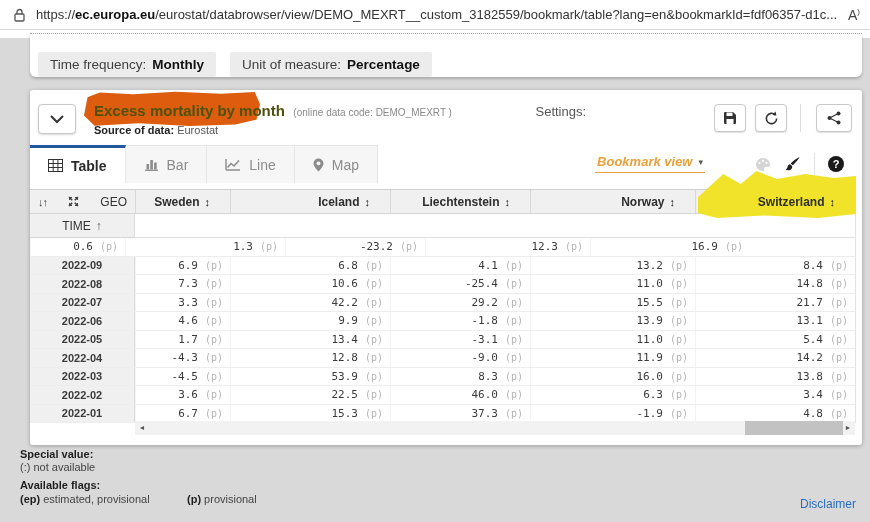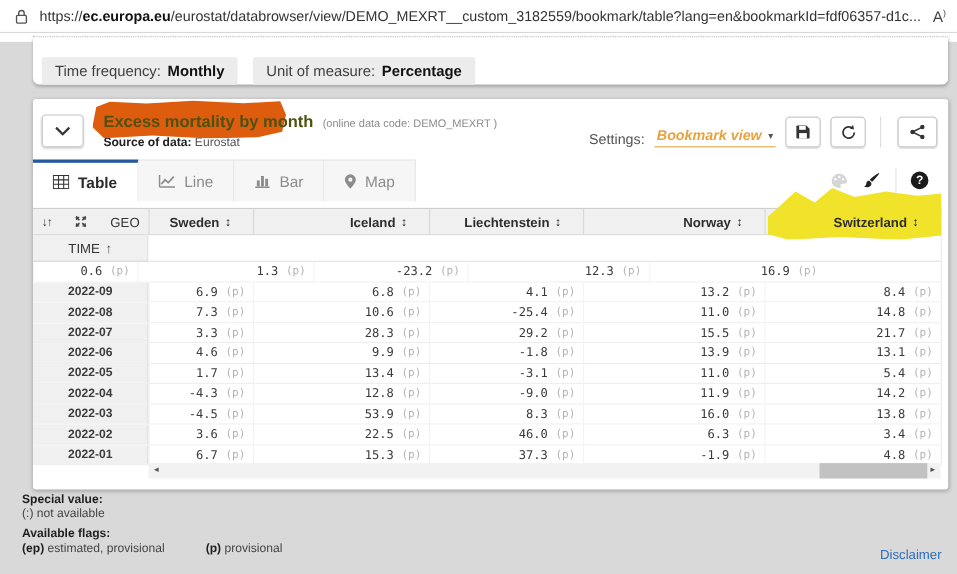--- a/index.html
+++ b/index.html
@@ -28,21 +28,21 @@
 
   .title-wrap { position:absolute; left:56px; top:6px; }
   .title-line { position:relative; padding:6px 0 2px 8px; white-space:nowrap; }
   .marker { position:absolute; left:-2px; top:-5px; width:176px; height:35px; background:#dd5c0e; z-index:1;
     clip-path:polygon(2% 18%, 9% 4%, 28% 9%, 52% 2%, 78% 8%, 97% 3%, 100% 38%, 98% 82%, 86% 96%, 60% 100%, 31% 92%, 6% 99%, 0 70%); }
   .page-title { position:relative; z-index:2; font-size:15px; font-weight:700; color:#4e520f; }
   .online-code { position:relative; z-index:2; font-size:10px; color:#8a8a8a; margin-left:4px; }
   .source-line { padding-left:8px; margin-top:2px; font-size:11px; color:#555; }
   .source-line b { color:#222; }
 
-  .settings-wrap { position:absolute; right:10px; top:14px; height:30px; display:flex; align-items:flex-end; gap:9px; }
+  .settings-wrap { position:absolute; right:10px; top:14px; height:30px; display:flex; align-items:flex-start; gap:9px; }
   .settings-label { font-size:13px; color:#555; }
   .view-select { display:flex; align-items:center; gap:6px; border-bottom:1px solid #e9a13b; padding:2px 2px 3px; cursor:pointer;margin-top:48px; }
   .view-select .vs-text { color:#e9a13b; font-style:italic; font-weight:600; font-size:13px; }
   .view-select .caret { font-size:9px; color:#555; }
   .icon-btn { width:32px; height:28px; border:1px solid #c9c9c9; border-radius:4px; background:#fff; box-shadow:0 1px 1px rgba(0,0,0,.12); display:flex; align-items:center; justify-content:center; cursor:pointer; }
   .icon-btn.share { width:36px; margin-left:2px; }
   .v-div { width:1px; height:28px; background:#ddd; margin:0 4px; }
 
   
   .tabs { position:absolute; left:0; top:55px; right:0; height:38px; display:flex; }
@@ -163,34 +163,34 @@
 
   <div class="tabs">
     <div class="tab active">
       <svg width="15" height="13" viewBox="0 0 15 13">
           <rect x="0.5" y="0.5" width="14" height="12" fill="none" stroke="#333"></rect>
           <path d="M0.5 4.5h14M0.5 8.5h14M5.2 0.5v12M9.9 0.5v12" stroke="#333"></path>
         </svg>
       <span>Table</span>
     </div>
     <div class="tab inactive">
-      <svg width="16" height="13" viewBox="0 0 16 13">
-          <path d="M1 12V1M1 12h14" stroke="#8c8c8c" stroke-width="1.4"></path>
-          <polyline points="2.5,9.5 6,5.5 9,8 14,2.5" fill="none" stroke="#8c8c8c" stroke-width="1.6"></polyline>
-        </svg>
-      <span>Line</span>
-    </div>
-    <div class="tab inactive">
       <svg width="15" height="13" viewBox="0 0 15 13">
           <path d="M1 12.3h13" stroke="#8c8c8c" stroke-width="1.3"></path>
           <rect x="2.5" y="6" width="2.6" height="5.5" fill="#8c8c8c"></rect>
           <rect x="6.3" y="2" width="2.6" height="9.5" fill="#8c8c8c"></rect>
           <rect x="10.1" y="4.5" width="2.6" height="7" fill="#8c8c8c"></rect>
         </svg>
       <span>Bar</span>
+    </div>
+    <div class="tab inactive">
+      <svg width="16" height="13" viewBox="0 0 16 13">
+          <path d="M1 12V1M1 12h14" stroke="#8c8c8c" stroke-width="1.4"></path>
+          <polyline points="2.5,9.5 6,5.5 9,8 14,2.5" fill="none" stroke="#8c8c8c" stroke-width="1.6"></polyline>
+        </svg>
+      <span>Line</span>
     </div>
     <div class="tab inactive">
       <svg width="11" height="14" viewBox="0 0 11 14">
           <path d="M5.5 0.5a5 5 0 0 1 5 5c0 3.2-5 8-5 8s-5-4.8-5-8a5 5 0 0 1 5-5z" fill="#8c8c8c"></path>
           <circle cx="5.5" cy="5.3" r="1.9" fill="#f6f6f6"></circle>
         </svg>
       <span>Map</span>
     </div>
     <div class="tab-tools">
       <svg width="16" height="15" viewBox="0 0 16 15" opacity="0.35">
@@ -319,21 +319,21 @@
             <span class="flag">(p)</span>
           </div>
         </div>
         <div class="trow">
           <div class="tcell">2022-07</div>
           <div class="vcell c1">
             <span class="val">3.3</span>
             <span class="flag">(p)</span>
           </div>
           <div class="vcell c2">
-            <span class="val">28.3</span>
+            <span class="val">42.2</span>
             <span class="flag">(p)</span>
           </div>
           <div class="vcell c3">
             <span class="val">29.2</span>
             <span class="flag">(p)</span>
           </div>
           <div class="vcell c4">
             <span class="val">15.5</span>
             <span class="flag">(p)</span>
           </div>

